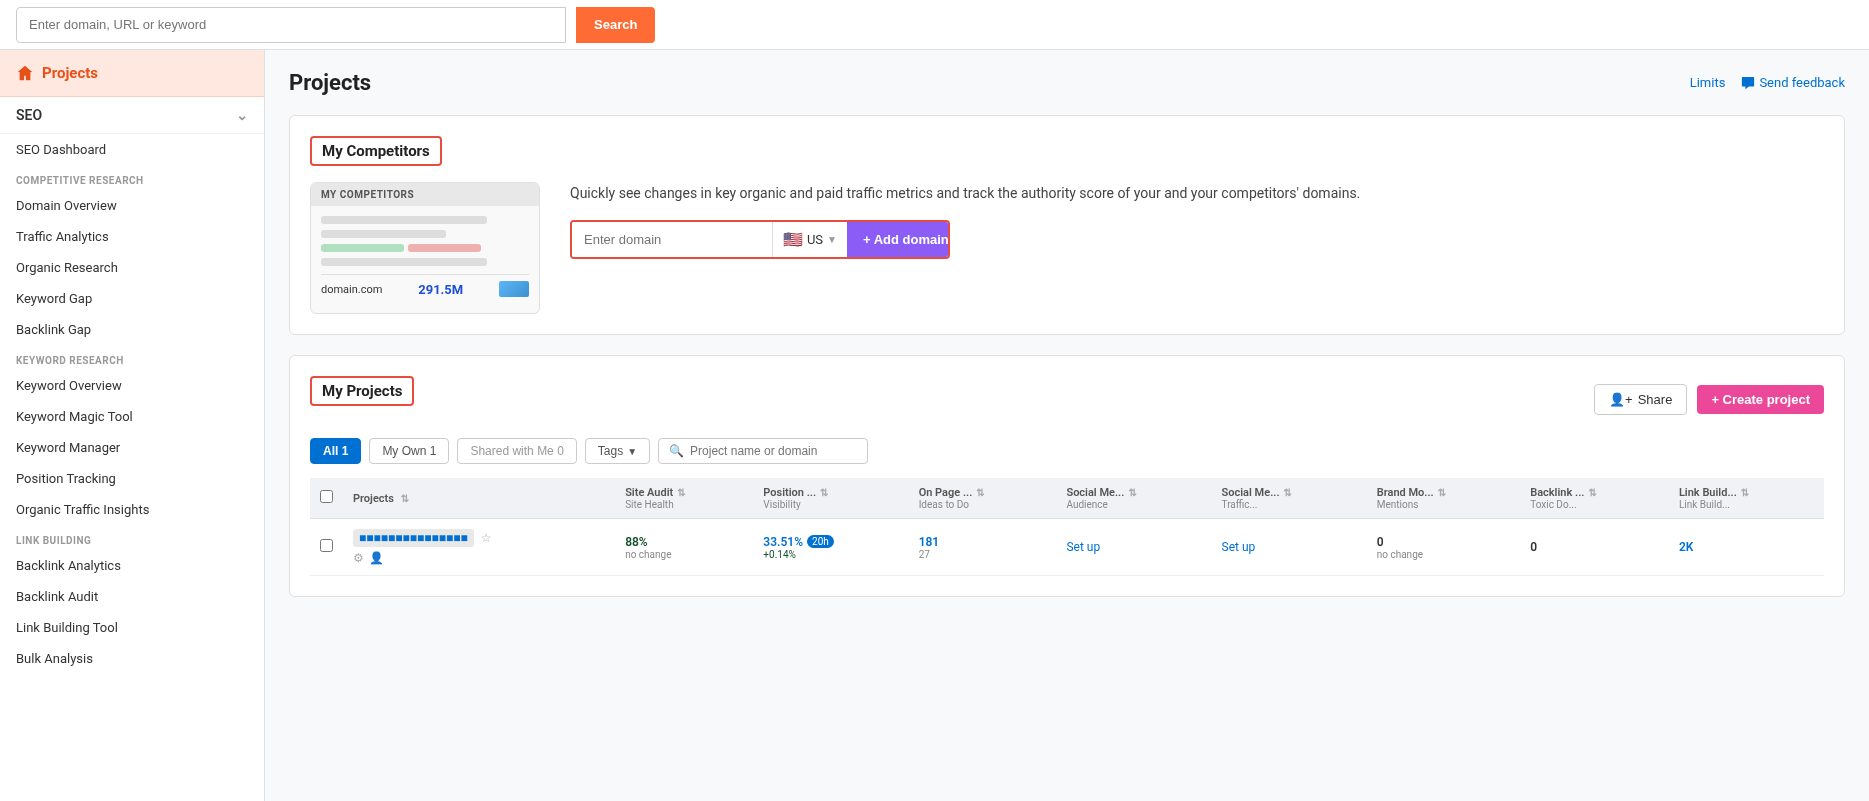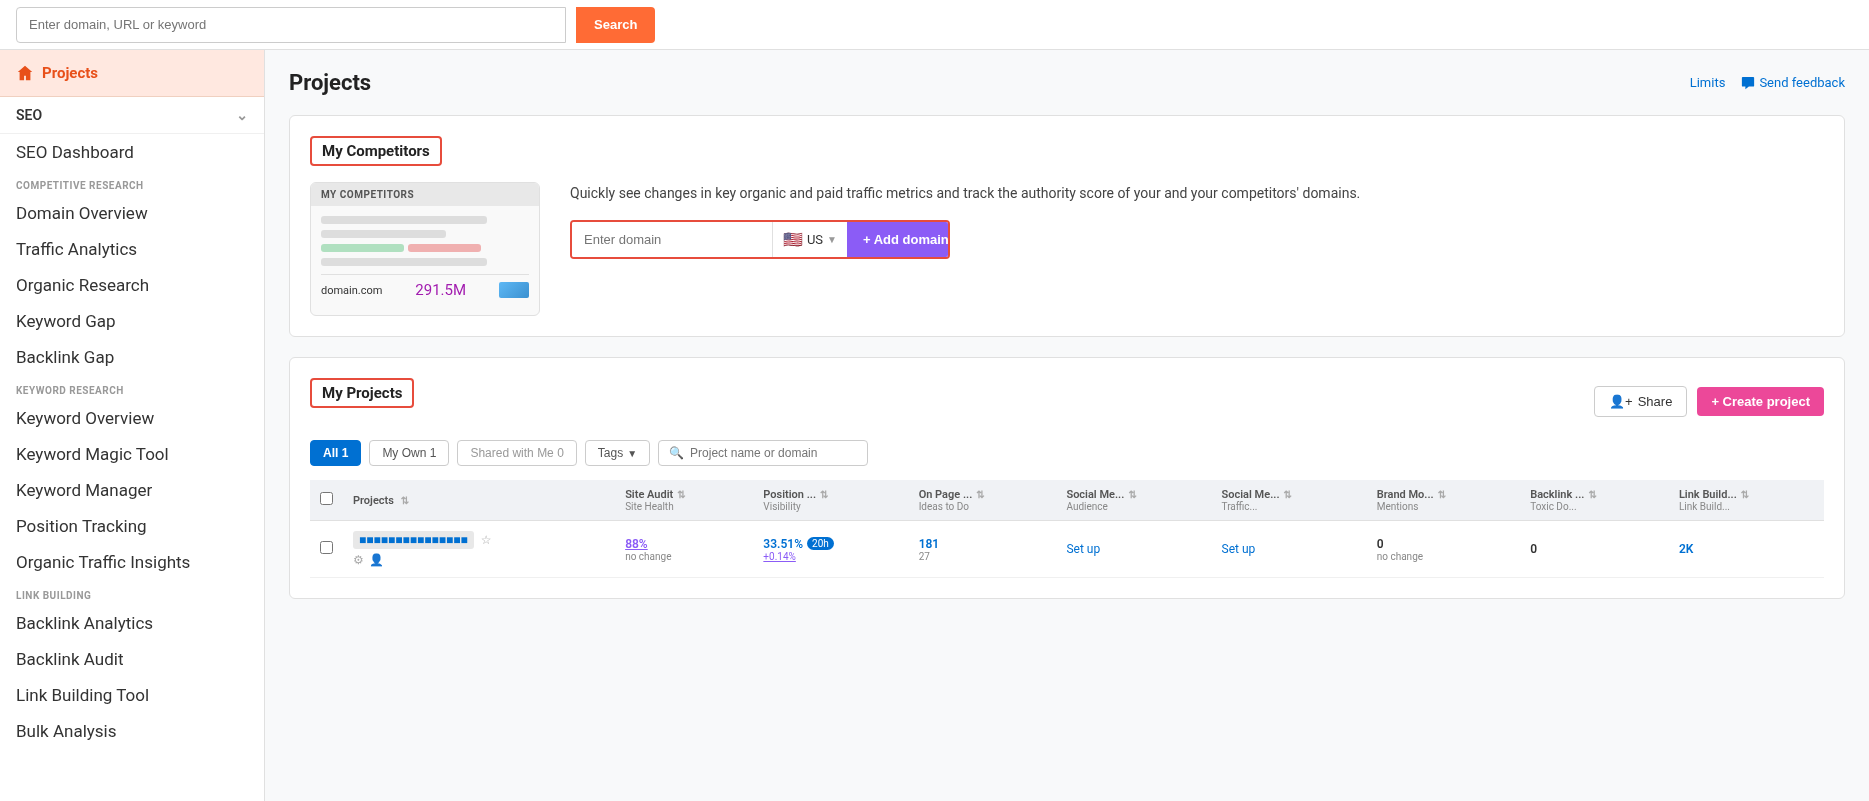--- a/index.html
+++ b/index.html
@@ -10,21 +10,21 @@
     .search-input { flex: 1; max-width: 550px; border: 1px solid #ccc; border-radius: 4px 0 0 4px; padding: 8px 12px; font-size: 13px; outline: none; height: 36px; }
     .search-btn { background: #ff6b35; color: #fff; border: none; border-radius: 0 4px 4px 0; padding: 8px 18px; font-size: 13px; font-weight: 600; cursor: pointer; height: 36px; }
 
     
     .layout { display: flex; flex: 1; overflow: hidden; }
 
     
     .sidebar { width: 265px; background: #fff; border-right: 1px solid #e0e0e0; overflow-y: auto; flex-shrink: 0; }
     .sidebar-header { background: #ffe8e0; padding: 14px 16px; display: flex; align-items: center; gap: 8px; font-weight: 700; font-size: 15px; color: #e8501a; border-bottom: 1px solid #f0d0c0; }
     .sidebar-section-header { padding: 10px 16px 4px; font-size: 10px; font-weight: 700; color: #999; text-transform: uppercase; letter-spacing: 0.5px; }
-    .sidebar-item { padding: 8px 16px; font-size: 17px; color: #333; cursor: pointer; display: flex; align-items: center; justify-content: space-between; }
+    .sidebar-item { padding: 8px 16px; font-size: 13px; color: #333; cursor: pointer; display: flex; align-items: center; justify-content: space-between; }
     .sidebar-seo-header { padding: 10px 16px; font-size: 14px; font-weight: 600; color: #333; display: flex; align-items: center; justify-content: space-between; border-bottom: 1px solid #f0f0f0; cursor: pointer; }
 
     
     .main { flex: 1; overflow-y: auto; padding: 20px 24px; background: #f8f9fa; }
 
     .page-header { display: flex; align-items: center; justify-content: space-between; margin-bottom: 20px; }
     .page-title { font-size: 22px; font-weight: 700; color: #222; }
     .header-actions { display: flex; align-items: center; gap: 16px; font-size: 13px; color: #666; }
     .send-feedback { display: flex; align-items: center; gap: 4px; color: #0070d2; cursor: pointer; }
 
@@ -35,21 +35,21 @@
     .competitors-content { display: flex; gap: 30px; align-items: flex-start; }
     .competitors-preview { width: 230px; flex-shrink: 0; border: 1px solid #e0e0e0; border-radius: 6px; overflow: hidden; background: #f9f9f9; }
     .preview-header { background: #e8e8e8; padding: 6px 10px; font-size: 10px; font-weight: 700; color: #555; letter-spacing: 0.5px; }
     .preview-body { padding: 10px; }
     .preview-row { height: 8px; background: #ddd; border-radius: 3px; margin-bottom: 6px; }
     .preview-row.short { width: 60%; }
     .preview-row.medium { width: 80%; }
     .preview-row.colored-green { background: #b0e0c0; width: 40%; }
     .preview-row.colored-pink { background: #f0b0b0; width: 35%; }
     .preview-domain-row { display: flex; align-items: center; justify-content: space-between; padding: 6px 0; border-top: 1px solid #e0e0e0; margin-top: 8px; font-size: 11px; color: #333; }
-    .preview-domain-num { color: #a21caf; font-weight: 400; font-size: 15px; }
+    .preview-domain-num { color: #1d4ed8; font-weight: 700; font-size: 13px; }
 
     .competitors-right { flex: 1; }
     .competitors-desc { font-size: 14px; color: #444; line-height: 1.6; margin-bottom: 16px; }
     .add-domain-row { display: flex; gap: 0; border: 2px solid #e74c3c; border-radius: 4px; overflow: hidden; width: 380px; }
     .domain-input { flex: 1; border: none; padding: 8px 12px; font-size: 13px; outline: none; color: #999; }
     .country-selector { display: flex; align-items: center; gap: 4px; padding: 8px 10px; border-left: 1px solid #e0e0e0; background: #fff; cursor: pointer; font-size: 13px; color: #333; }
     .add-domain-btn { background: #8b5cf6; color: #fff; border: none; padding: 8px 16px; font-size: 13px; font-weight: 600; cursor: pointer; display: flex; align-items: center; gap: 4px; white-space: nowrap; }
 
     
     .projects-section { background: #fff; border: 1px solid #e0e0e0; border-radius: 6px; padding: 20px; }
@@ -71,21 +71,21 @@
     .projects-table th { background: #f0f2f5; padding: 8px 10px; text-align: left; font-weight: 600; color: #555; border-bottom: 1px solid #e0e0e0; white-space: nowrap; font-size: 11px; }
     .projects-table th .col-sub { font-weight: 400; color: #888; display: block; font-size: 10px; }
     .projects-table td { padding: 10px 10px; border-bottom: 1px solid #f0f0f0; vertical-align: middle; }
 
     .sort-icon { color: #aaa; margin-left: 4px; font-size: 10px; }
     .checkbox-cell { width: 30px; }
     .project-name { color: #0070d2; font-weight: 600; font-size: 12px; background: #e8e8e8; border-radius: 3px; padding: 2px 6px; display: inline-block; }
     .project-actions { display: flex; gap: 6px; margin-top: 4px; color: #aaa; }
     .metric-value { font-weight: 600; color: #333; }
     .metric-sub { color: #888; font-size: 10px; display: block; }
-    .metric-green { color: #8b5cf6; text-decoration: underline; }
+    .metric-green { color: #14532d; }
     .metric-blue { color: #0070d2; font-weight: 600; }
     .metric-badge { background: #0070d2; color: #fff; border-radius: 10px; padding: 1px 5px; font-size: 10px; }
     .setup-link { color: #0070d2; cursor: pointer; }
     .visibility-row { display: flex; align-items: center; gap: 4px; }
 
     
     .home-icon { width: 18px; height: 18px; }
   </style>
 </head>
 <body>

